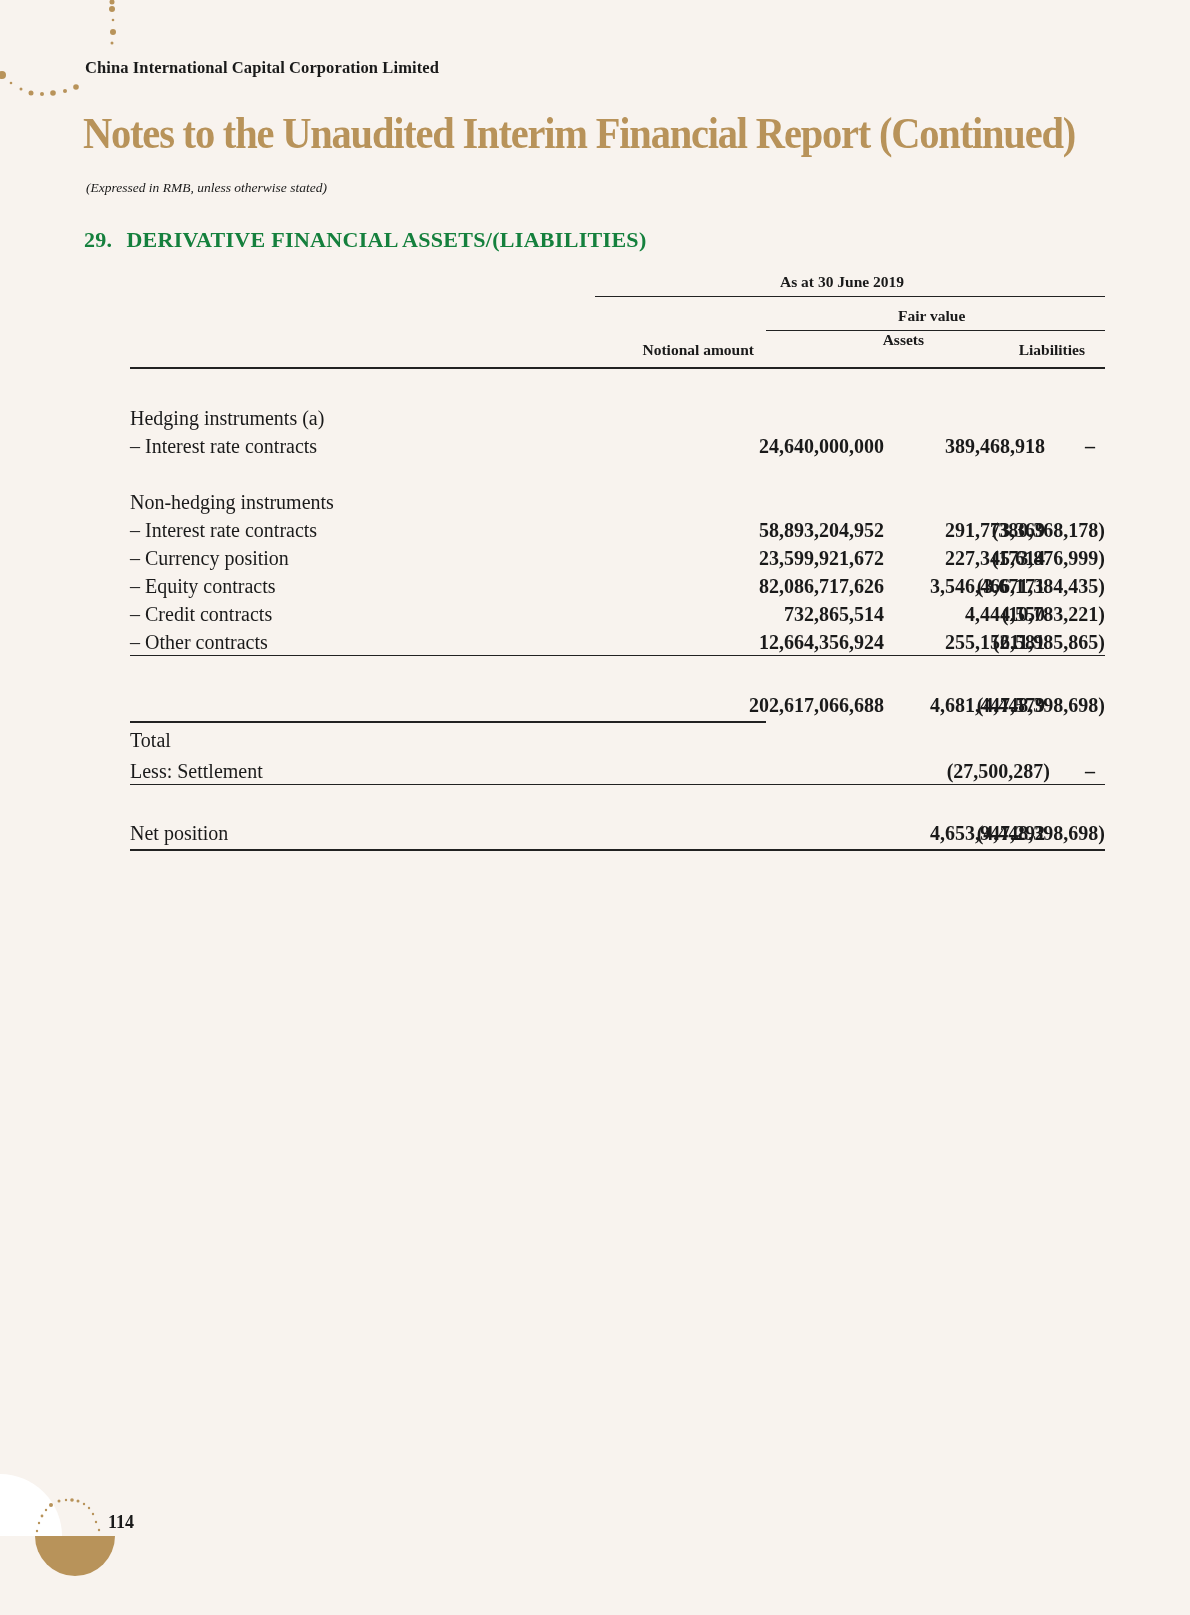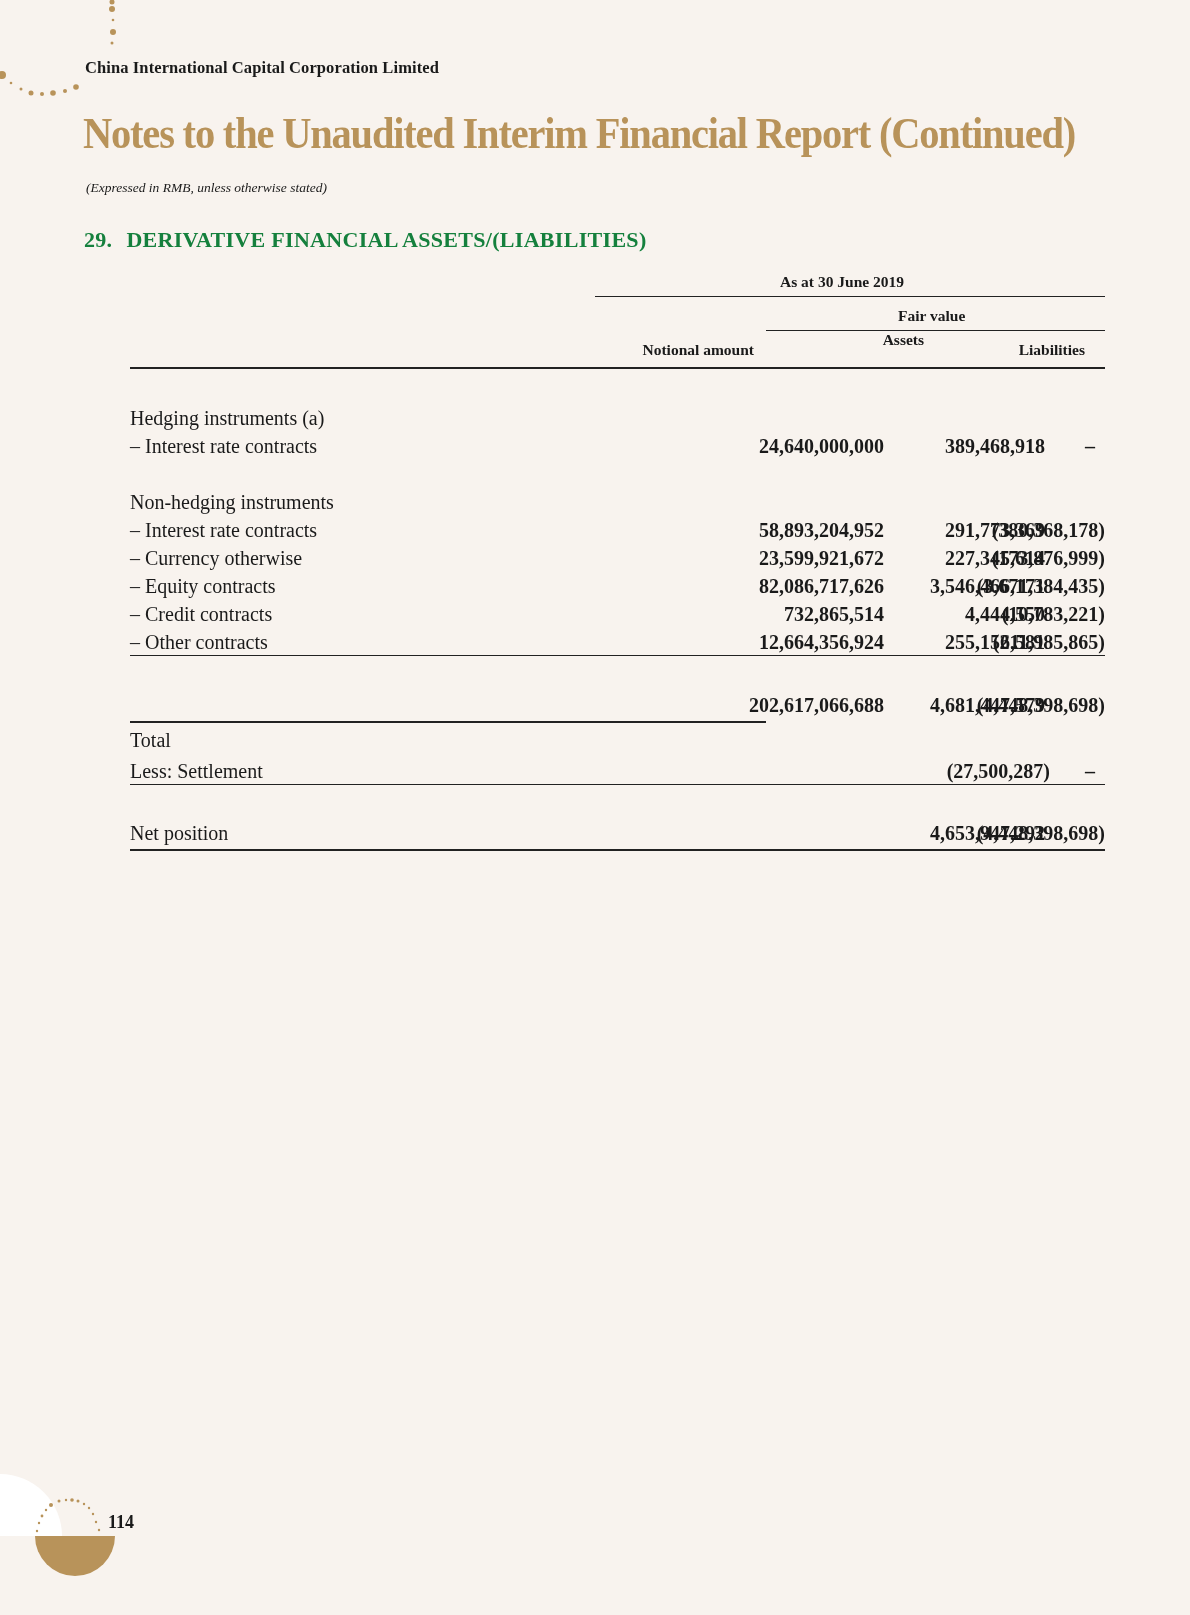--- a/index.html
+++ b/index.html
@@ -91,21 +91,21 @@
 <div class="row" style="top:491px;">
   <span class="lbl">Non-hedging instruments</span>
 </div>
 <div class="row" style="top:519px;">
   <span class="lbl">– Interest rate contracts</span>
   <span class="c1">58,893,204,952</span>
   <span class="c2">291,773,369</span>
   <span class="c3">(380,368,178)</span>
 </div>
 <div class="row" style="top:547px;">
-  <span class="lbl">– Currency otherwise</span>
+  <span class="lbl">– Currency position</span>
   <span class="c1">23,599,921,672</span>
   <span class="c2">227,345,614</span>
   <span class="c3">(173,876,999)</span>
 </div>
 <div class="row" style="top:575px;">
   <span class="lbl">– Equity contracts</span>
   <span class="c1">82,086,717,626</span>
   <span class="c2">3,546,466,171</span>
   <span class="c3">(3,671,384,435)</span>
 </div>

